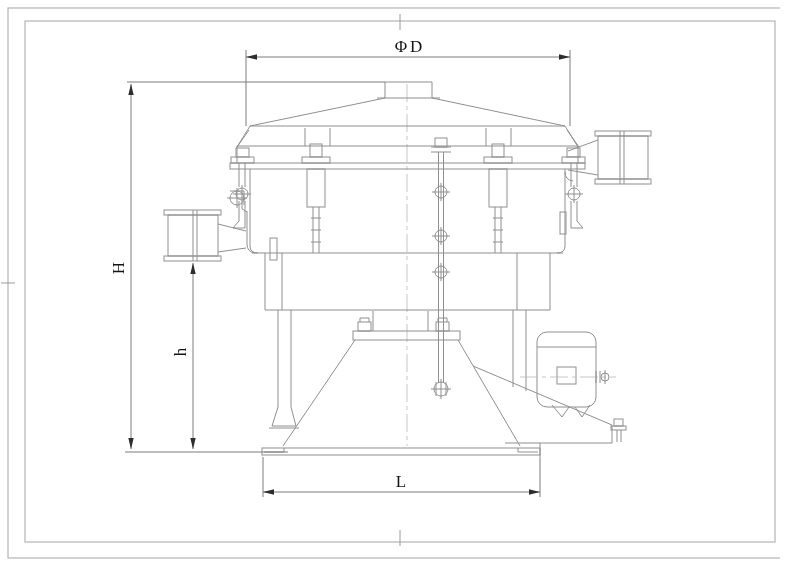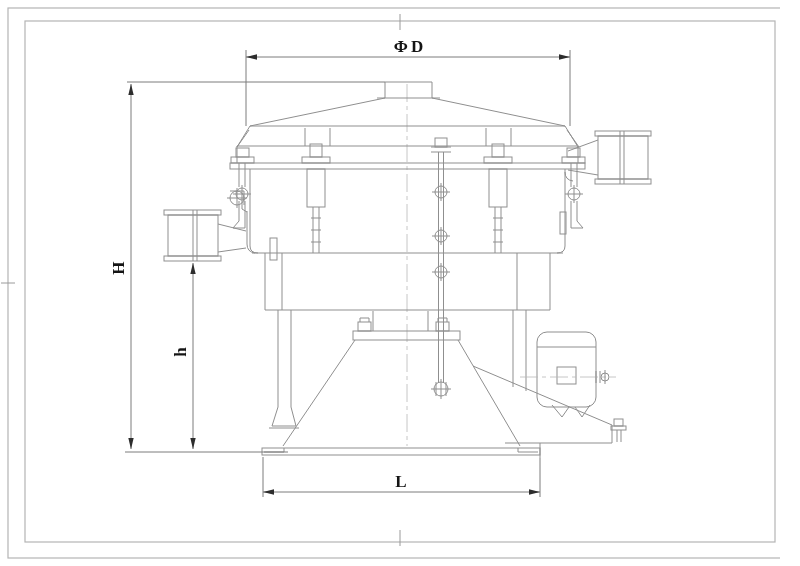--- a/index.html
+++ b/index.html
@@ -1,17 +1,17 @@
 <!DOCTYPE html>
 <html><head>
 <meta charset="utf-8">
 <style>
   html,body{margin:0;padding:0;background:#fff;}
   .page{position:relative;width:780px;height:566px;background:#ffffff;overflow:hidden;
-        font-family:"Liberation Serif", serif;font-weight:bold;}
+        font-family:"Liberation Serif", serif;}
   svg{display:block;}
   .ln{fill:none;stroke:#8f8f8f;stroke-width:1;stroke-linecap:butt;stroke-linejoin:miter;}
   .dim{fill:none;stroke:#7d7d7d;stroke-width:1;}
   .bord{fill:none;stroke:#b4b4b4;stroke-width:1.2;}
   .tick{stroke:#9a9a9a;stroke-width:1;}
   .cl{fill:none;stroke:#b8b8b8;stroke-width:0.8;stroke-dasharray:18 4 4 4;}
   .arr{fill:#2d2d2d;stroke:none;}
   .dimtext{font-family:"Liberation Serif", serif;font-size:17px;fill:#141414;}
   .phitext{letter-spacing:3px;}
 </style>

